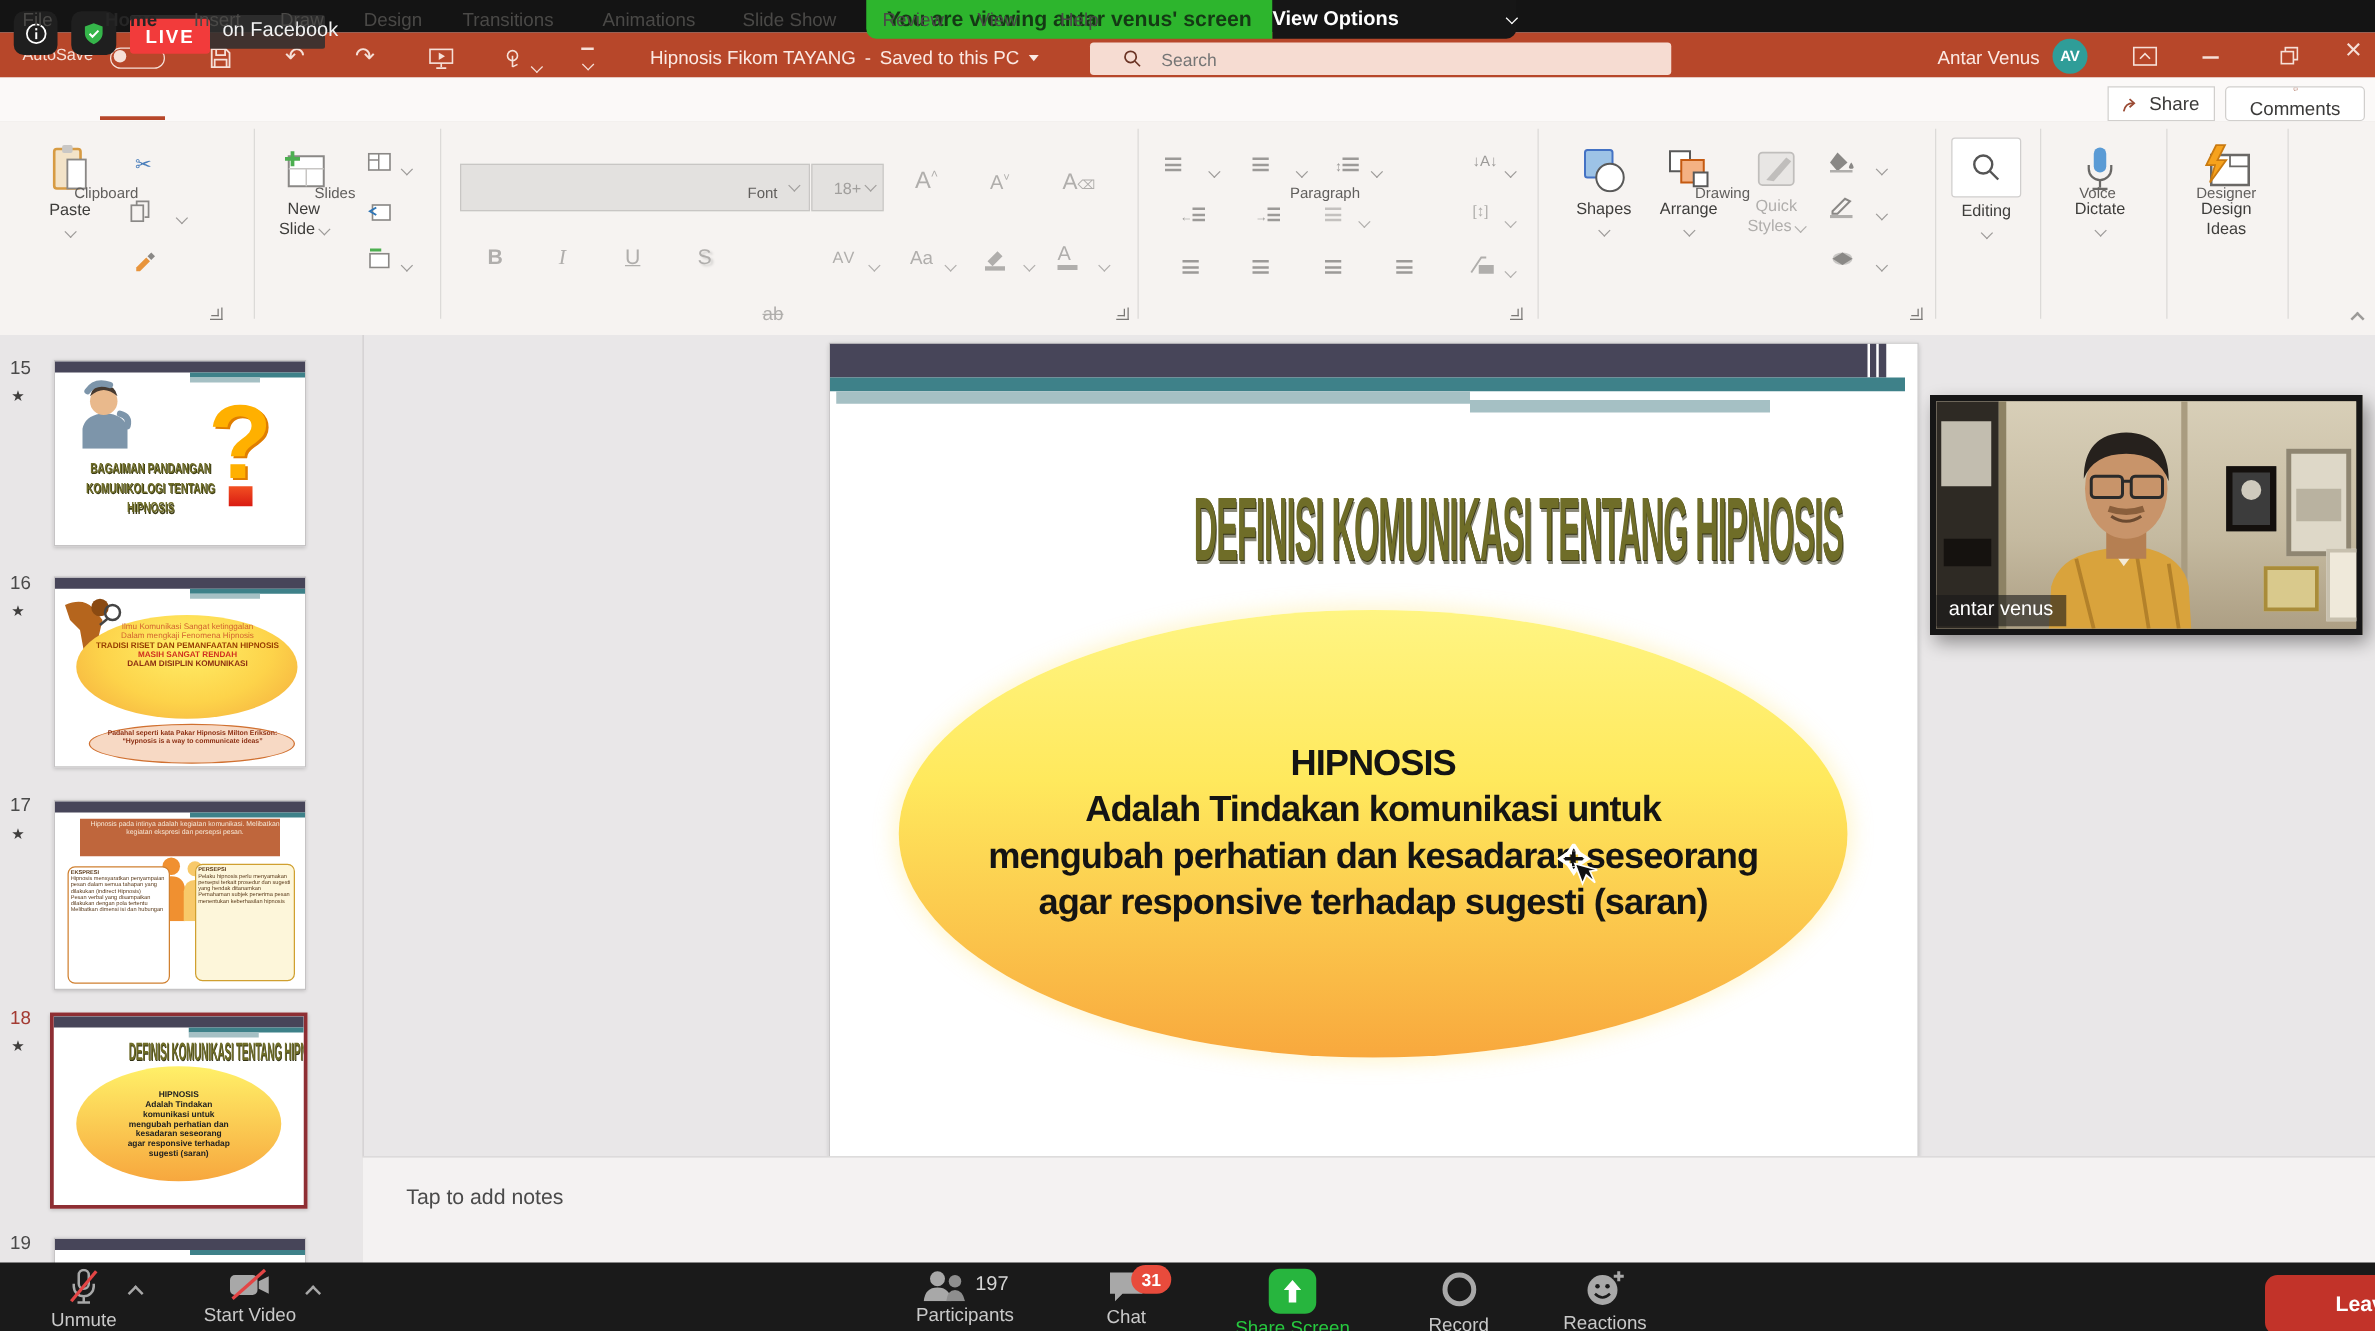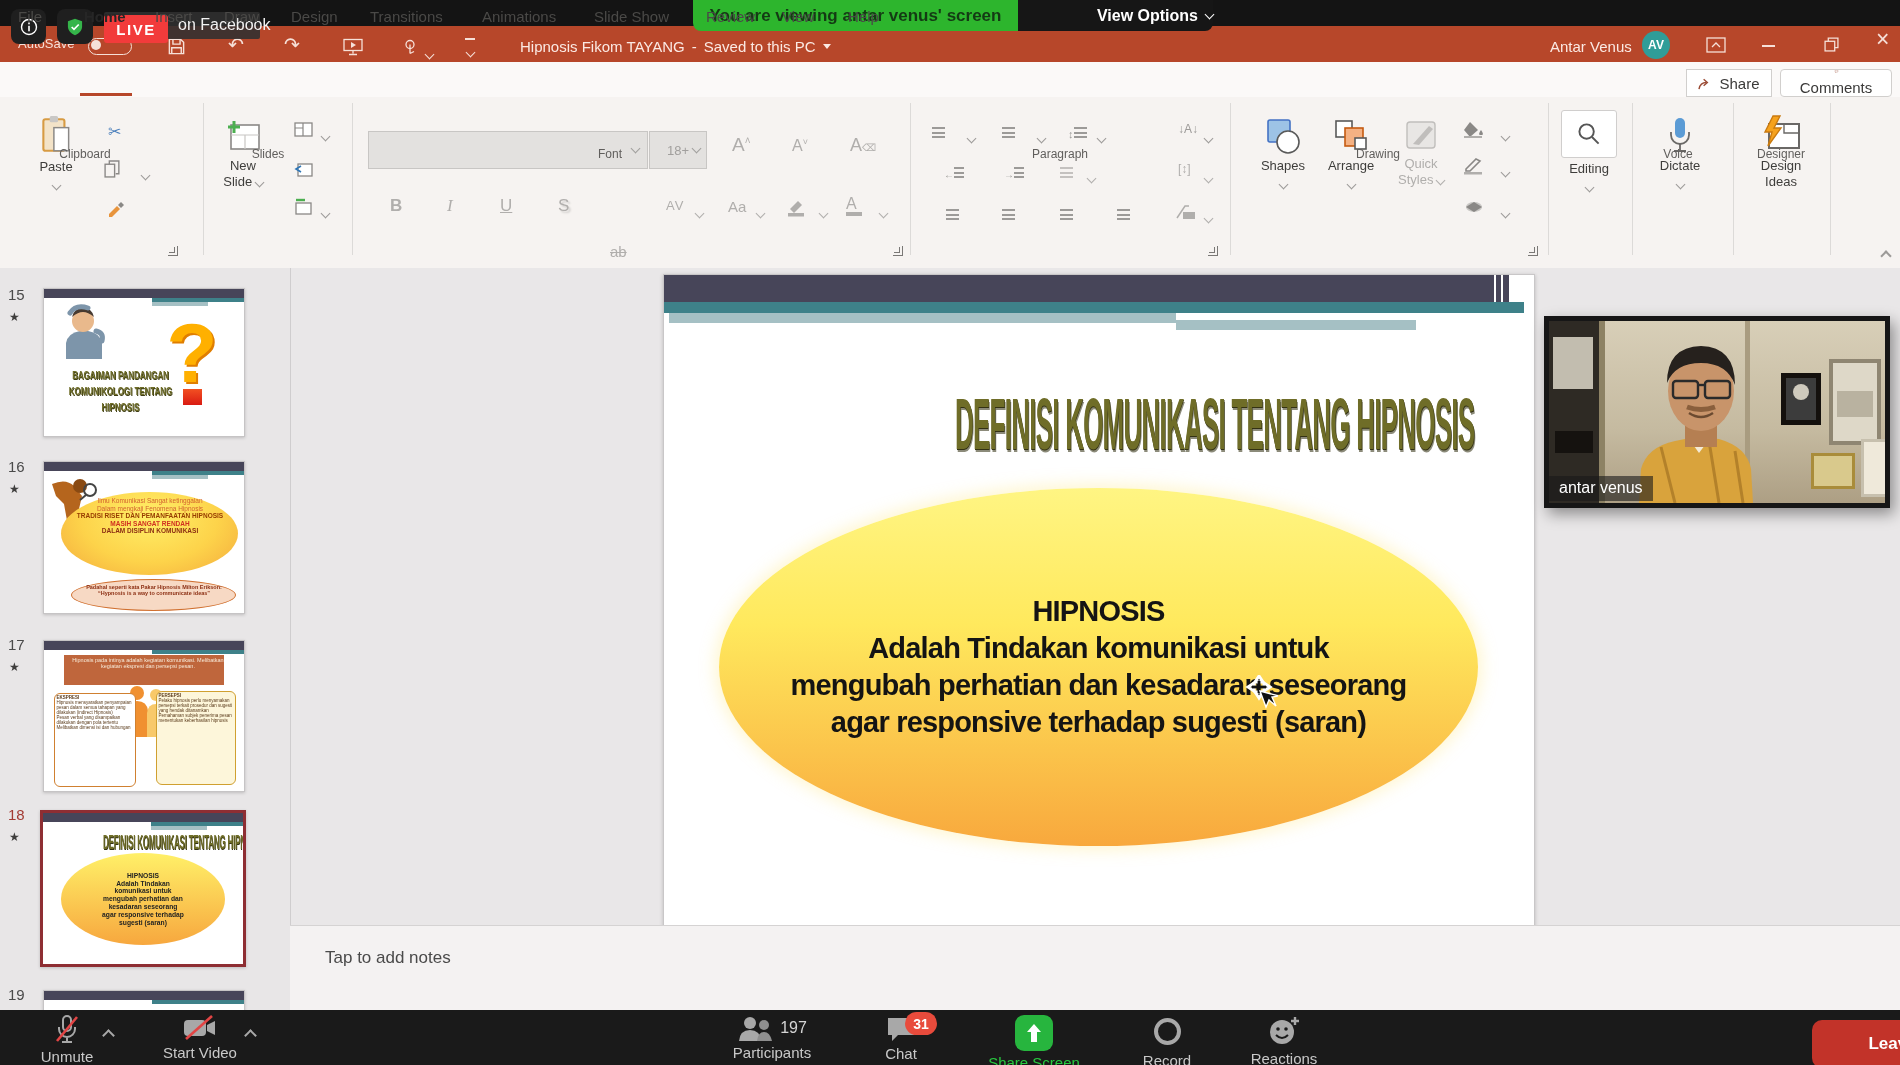--- a/index.html
+++ b/index.html
@@ -53,21 +53,21 @@
   
   #webcam{left:1544px;top:316px;width:346px;height:192px;border:5px solid #161616;background:#c7bda3;box-shadow:4px 6px 14px rgba(0,0,0,.4);overflow:hidden;box-sizing:border-box;}
   .frame{position:absolute;box-sizing:border-box;}
   
   #ztoolbar{left:0;top:1010px;width:1900px;height:55px;background:#1a1a1a;}
   .zbtn{position:absolute;top:1015px;display:flex;flex-direction:column;align-items:center;color:#c9c9c9;font-size:15px;gap:3px;}
   .zlabel{white-space:nowrap;}
   .greenlbl{color:#27c93f;}
   
   #banner{left:693px;top:0;width:325px;height:31px;background:#2db52d;border-radius:0 0 0 8px;display:flex;align-items:center;justify-content:center;font-size:17px;font-weight:bold;color:#143a14;}
-  #viewopts{left:1018px;top:0;width:195px;height:31px;background:#161616;border-radius:0 0 8px 0;display:flex;align-items:center;justify-content:flex-end;gap:8px;color:#fff;font-size:16px;font-weight:bold;}
+  #viewopts{left:1018px;top:0;width:195px;height:31px;background:#161616;border-radius:0 0 8px 0;display:flex;align-items:center;justify-content:space-between;gap:8px;color:#fff;font-size:16px;font-weight:bold;}
 </style>
 </head>
 <body>
 
 <div id="app">
 
   <div class="abs" id="topstrip"></div>
 
   <div class="abs" id="titlebar"></div>
 
@@ -101,20 +101,27 @@
     <div style="width:10px;height:2px;background:#f6e0d8;margin:0 auto 2px;"></div><span class="chv"></span>
   </div>
 
   <div class="abs" style="left:520px;top:38px;display:flex;gap:7px;align-items:center;color:#fbe9e3;font-size:15px;white-space:nowrap;">
     <span>Hipnosis  Fikom TAYANG</span>
     <span>-</span>
     <span>Saved to this PC</span>
     <span class="tri" style="color:#fbe9e3;"></span>
   </div>
 
+  <div class="abs" style="left:872px;top:34px;width:465px;height:26px;background:#f6dcd2;border-radius:3px;display:flex;align-items:center;padding-left:30px;box-sizing:border-box;">
+    <svg class="abs" style="left:26px;top:5px;" width="16" height="16" viewBox="0 0 16 16">
+        <circle cx="6.5" cy="6.5" r="4.5" fill="none" stroke="#6b3425" stroke-width="1.4"></circle>
+        <path d="M10 10l4 4" stroke="#6b3425" stroke-width="1.4"></path>
+      </svg>
+    <input style="position: absolute; left: 55px; top: 3px; width: 380px; height: 20px; border: none; background: transparent; outline: none; font-size: 14px; color: rgb(107, 74, 62); font-family: &quot;Liberation Sans&quot;, sans-serif;" placeholder="Search">
+  </div>
 
   <div class="abs" style="left:1550px;top:38px;color:#fbe9e3;font-size:15px;">Antar Venus</div>
   <div class="abs flexc" style="left:1642px;top:31px;width:28px;height:28px;border-radius:50%;background:#2f9d98;color:#fff;font-size:12px;font-weight:bold;">AV</div>
   <div class="abs" style="left:1706px;top:37px;">
     <svg width="20" height="17" viewBox="0 0 20 17">
         <rect x="1" y="1" width="18" height="14" fill="none" stroke="#f6e0d8" stroke-width="1.3"></rect>
         <path d="M6 10l4-4 4 4" fill="none" stroke="#f6e0d8" stroke-width="1.3"></path>
       </svg>
   </div>
   <div class="abs" style="left:1762px;top:45px;width:13px;height:2px;background:#f6e0d8;"></div>

